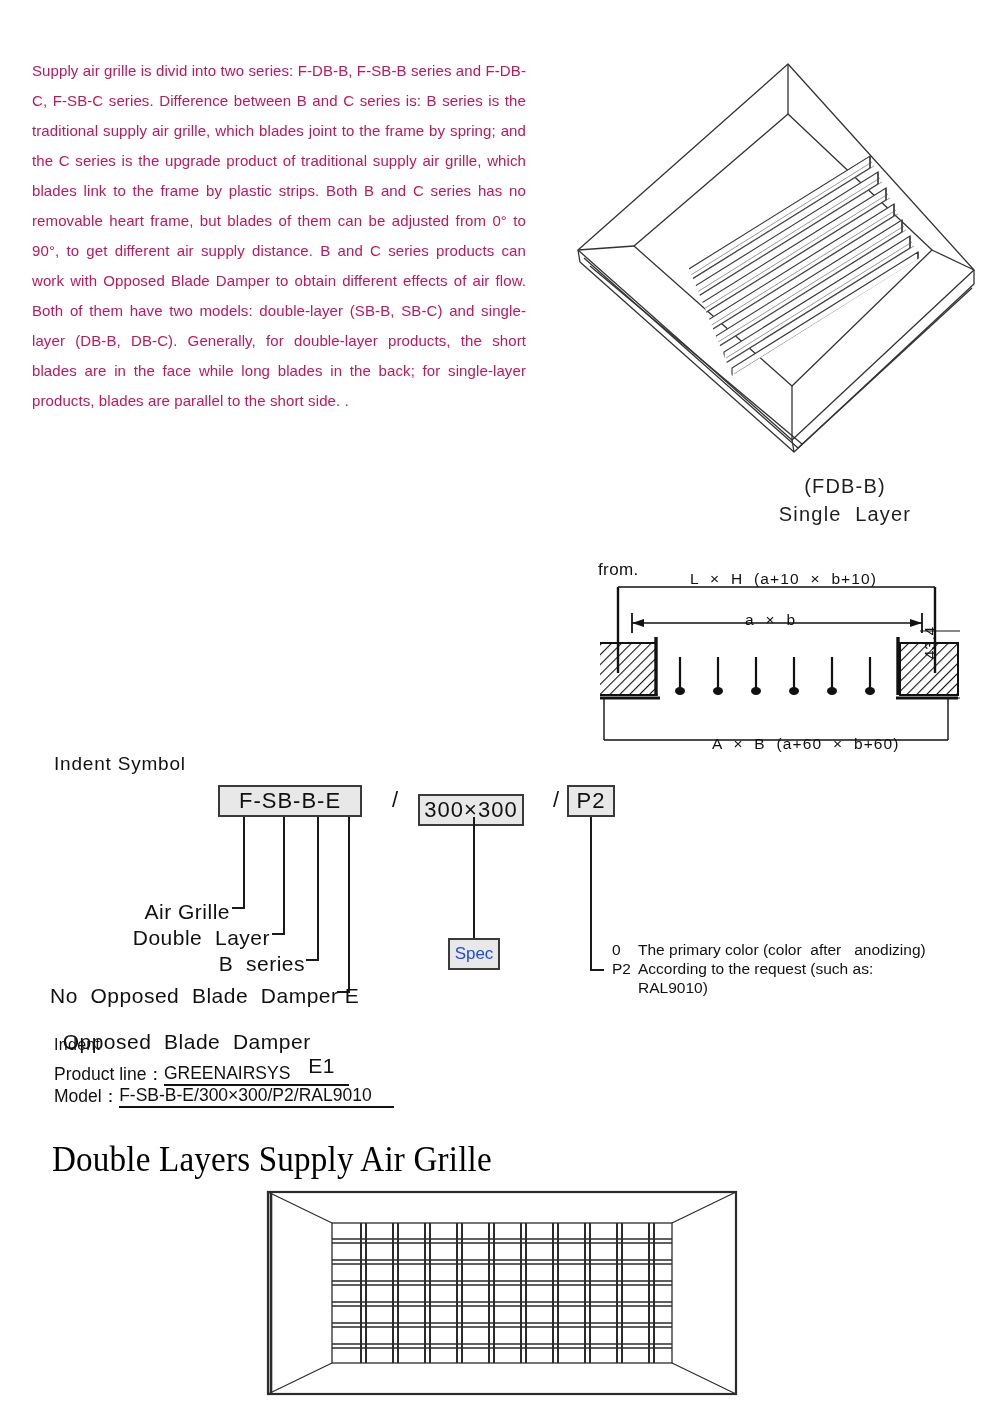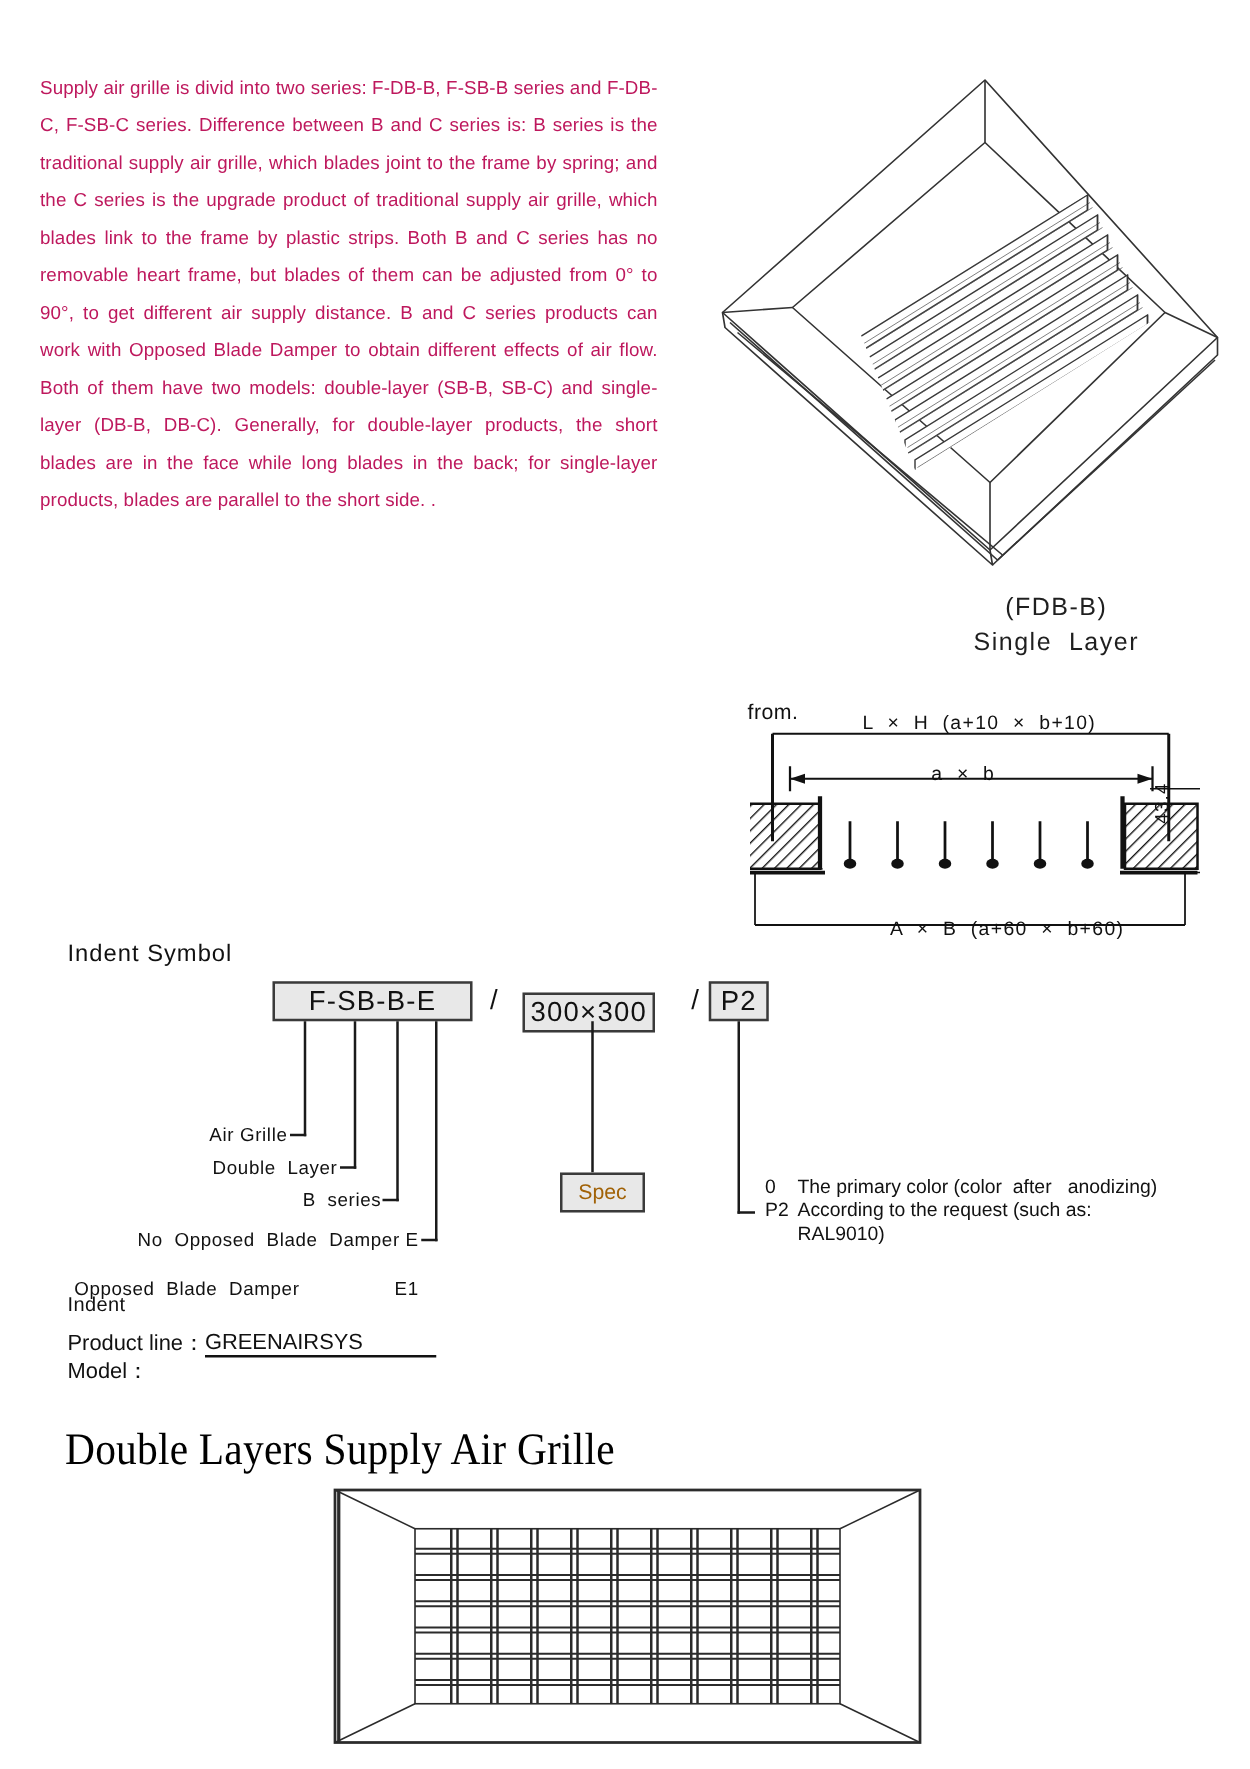--- a/index.html
+++ b/index.html
@@ -78,47 +78,47 @@
     border: 2px solid #3a3a3a;
     background: #e8e8e8;
     box-sizing: border-box;
     display: flex;
     align-items: center;
     justify-content: center;
     font-size: 22px;
     letter-spacing: 1px;
     color: #111;
   }
-  #box-model { left: 218px; top: 785px; width: 160px; height: 32px; }
+  #box-model { left: 218px; top: 785px; width: 144px; height: 32px; }
   #box-spec  { left: 418px; top: 794px; width: 106px; height: 32px; }
   #box-color { left: 567px; top: 785px; width: 48px;  height: 32px; }
   .slash {
     font-size: 22px;
     color: #111;
   }
   #slash-1 { left: 392px; top: 787px; }
   #slash-2 { left: 553px; top: 787px; }
 
   #box-spec-tag {
-    left: 448px; top: 938px; width: 68px; height: 32px;
+    left: 448px; top: 938px; width: 52px; height: 32px;
     border: 2px solid #3a3a3a;
     background: #e8e8e8;
     box-sizing: border-box;
     display: flex; align-items: center; justify-content: center;
     font-size: 17px;
-    color: #a16207;
+    color: #1d4ed8;
   }
 
   
   .vline { background: #1a1a1a; width: 2px; }
   .hline { background: #1a1a1a; height: 2px; }
 
   
   .leg-label {
-    font-size: 15px;
+    font-size: 21px;
     letter-spacing: 0.5px;
     white-space: pre;
     text-align: right;
     color: #111;
   }
   #leg-air-grille   { left: 60px; top: 900px;  width: 170px; }
   #leg-double-layer { left: 60px; top: 926px;  width: 210px; }
   #leg-b-series     { left: 60px; top: 952px;  width: 245px; }
   #leg-no-obd       { left: 50px; top: 984px;  width: 285px; }
   #leg-obd          { left: 50px; top: 1006px; width: 285px; text-align: left;}
@@ -373,21 +373,21 @@
   </div>
   <div class="opt-cont">RAL9010)</div>
 </div>
 
 <div class="abs" id="indent-title">Indent</div>
 
 <div class="abs form-row" id="form-productline">
   <span>Product line：</span><span class="form-value">GREENAIRSYS</span>
 </div>
 <div class="abs form-row" id="form-model">
-  <span>Model：</span>
+  <span>Model：</span><span class="form-value">F-SB-B-E/300×300/P2/RAL9010</span>
 </div>
 
 <div class="abs" id="double-layers-heading">Double Layers Supply Air Grille</div>
 
 <div class="abs" id="double-layer-figure" style="left:266px; top:1190px; width:472px; height:206px;">
   <svg width="472" height="206" viewBox="0 0 472 206">
     <g fill="none" stroke="#2b2b2b">
 
       <rect x="2" y="2" width="468" height="202" stroke-width="2.2" fill="#ffffff"></rect>
 

